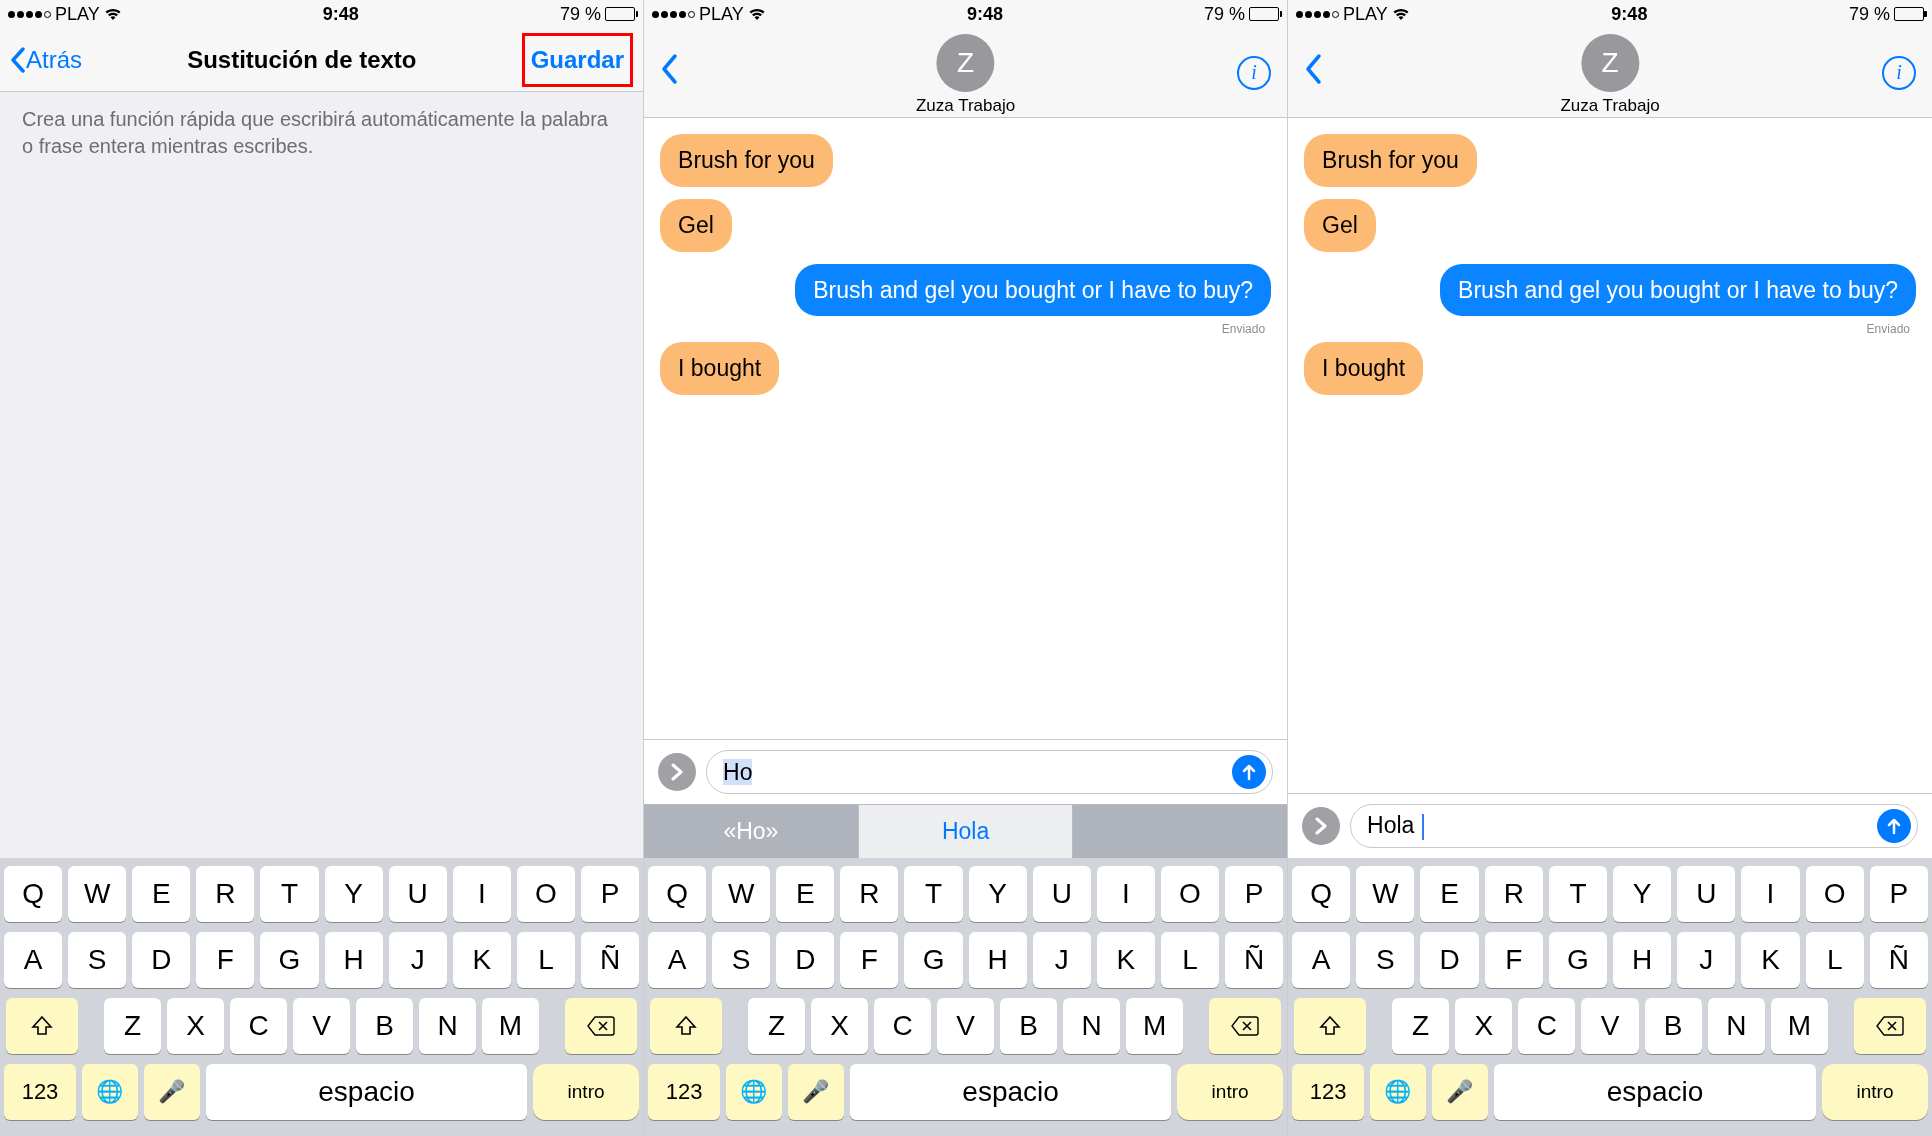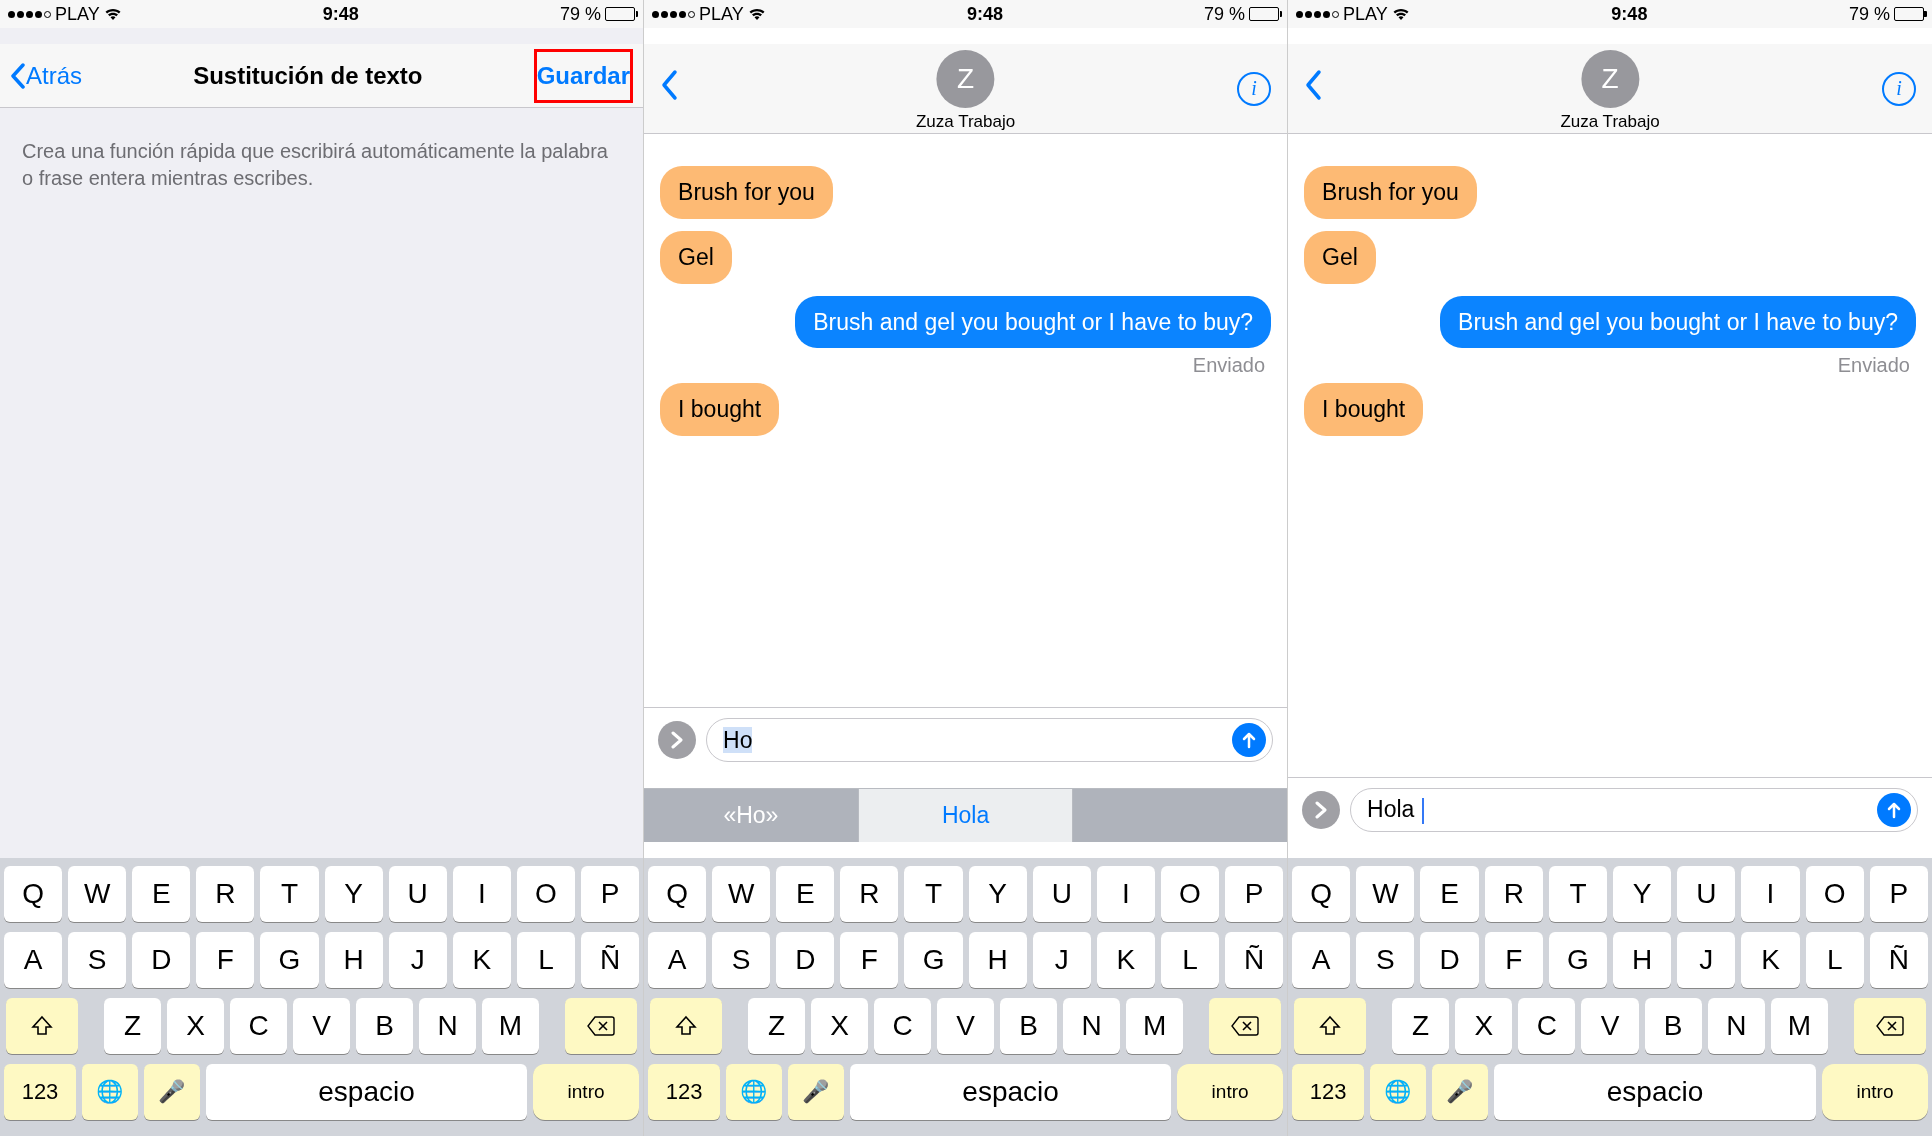--- a/index.html
+++ b/index.html
@@ -11,21 +11,20 @@
     display: flex;
   }
   .screen {
     width: 768px;
     height: 1136px;
     display: flex;
     flex-direction: column;
     position: relative;
     background: #efeff4;
     border-right: 1px solid #ccc;
-    gap: 16px;
   }
   .status-bar {
     height: 28px;
     display: flex;
     align-items: center;
     justify-content: space-between;
     padding: 0 8px;
     font-size: 18px;
     font-weight: 500;
     background: #f7f7f7;
@@ -47,21 +46,21 @@
 
   
   .nav-bar {
     height: 64px; display: flex; align-items: center; justify-content: space-between;
     padding: 0 10px; background: #f7f7f7; border-bottom: 1px solid #c8c7cc;
     font-size: 24px;
   }
   .nav-back { color: #007aff; display: flex; align-items: center; font-size: 24px; }
   .nav-title { font-weight: 600; color: #000; font-size: 24px; white-space: nowrap; }
   .nav-save { color: #007aff; font-size: 24px; font-weight: 600; }
-  .red-box-save { border: 3px solid #ff0000; padding: 10px 0; }
+  .red-box-save { border: 3px solid #ff0000; padding: 10px 6px; }
   .red-box-fields { border: 3px solid #ff0000; margin: 56px 0 0 0; }
 
   .settings-field {
     display: flex; align-items: center; padding: 18px 22px; background: #fff;
     border-bottom: 1px solid #c8c7cc; font-size: 23px;
   }
   .settings-label { width: 155px; color: #000; }
   .settings-value { color: #000; }
   .cursor::after {
     content: ""; display: inline-block; width: 2px; height: 26px;
@@ -96,21 +95,21 @@
 
   .messages { flex: 1; background: #fff; padding: 10px 16px; overflow: hidden; }
   .bubble {
     border-radius: 22px; padding: 12px 18px; font-size: 23px; margin: 6px 0;
     max-width: 78%; display: inline-block; line-height: 1.25;
   }
   .bubble.in { background: #fdba74; color: #000; }
   .bubble.out { background: #0b84ff; color: #fff; float: right; clear: both; }
   .row { clear: both; display: block; }
   .status-text {
-    clear: both; text-align: right; color: #8e8e93; font-size: 20px;
+    clear: both; text-align: right; color: #8e8e93; font-size: 12px;
     padding-right: 6px; margin-top: 4px;
   }
 
   .input-bar {
     display: flex; align-items: center; gap: 10px; padding: 10px 14px;
     background: #fff; border-top: 1px solid #c8c7cc;
   }
   .chev-btn {
     width: 38px; height: 38px; background: #a0a0a5; border-radius: 19px;
     color: #fff; display: flex; align-items: center; justify-content: center;

